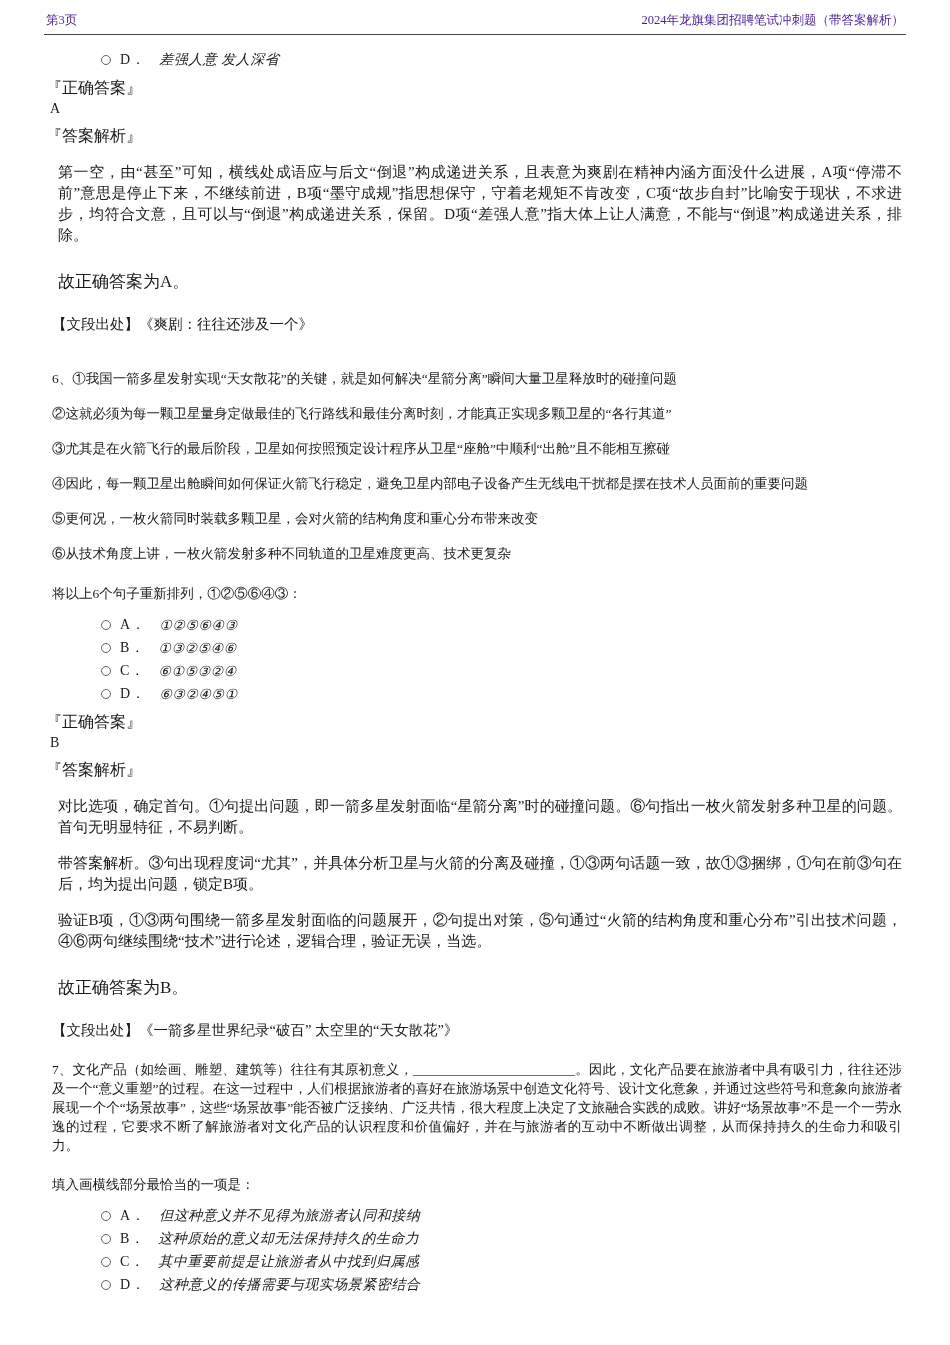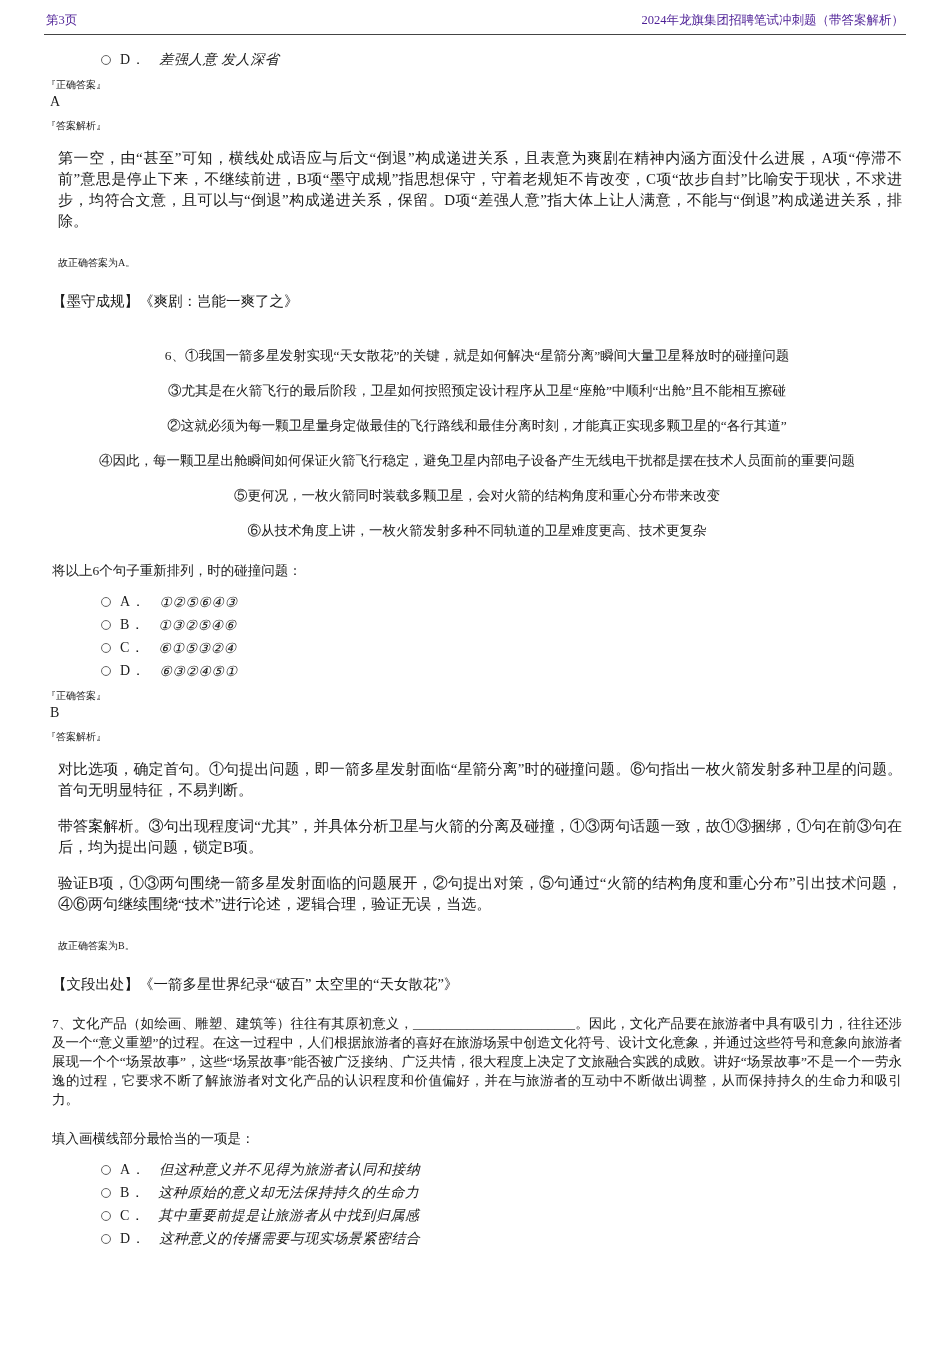--- a/index.html
+++ b/index.html
@@ -22,29 +22,29 @@
   .content { padding:14px 4px 90px 2px; }
   .opt-row { display:flex; align-items:center; padding-left:55px; margin:5px 0; font-size:14px; }
   .opt-row.q5 { margin-top:2px; }
   .radio {
     width:10px; height:10px; border:1px solid #666; border-radius:50%;
     background:radial-gradient(circle at 35% 35%, #ffffff 55%, #dcdcdc 100%);
     margin-right:9px; flex:0 0 auto;
   }
   .opt-letter { margin-right:13px; letter-spacing:1px; }
   .opt-text { letter-spacing:0.5px;font-style:italic; }
-  .ans-label { font-size:10px; margin:9px 0 2px 0; }
+  .ans-label { font-size:16px; margin:9px 0 2px 0; }
   .ans-letter { font-size:14px; margin:2px 0 2px 4px; }
   .para {
     font-size:15px; line-height:21px; text-align:justify;
     padding-left:12px; margin:15px 0;
   }
-  .conclusion { font-size:10px; padding-left:12px; margin:24px 0 0 0; }
+  .conclusion { font-size:17px; padding-left:12px; margin:24px 0 0 0; }
   .source { font-size:14.5px; padding-left:6px; margin:22px 0 10px 0; }
-  .sentence { font-size:13.5px; line-height:20px; padding-left:6px; margin:15px 0;text-align:center; }
+  .sentence { font-size:13.5px; line-height:20px; padding-left:6px; margin:15px 0; }
   .prompt { font-size:13.5px; padding-left:6px; margin:21px 0 13px 0; }
   .passage {
     font-size:13.5px; line-height:19px; text-align:justify;
     padding-left:6px; margin:20px 0 20px 0;
   }
   .spacer-lg { height:10px; }
 </style>
 </head>
 <body>
 
@@ -63,32 +63,32 @@
       <span class="opt-text">差强人意 发人深省</span>
     </div>
 
     <div class="ans-label">『正确答案』</div>
     <div class="ans-letter">A</div>
     <div class="ans-label">『答案解析』</div>
 
     <p class="para">第一空，由“甚至”可知，横线处成语应与后文“倒退”构成递进关系，且表意为爽剧在精神内涵方面没什么进展，A项“停滞不前”意思是停止下来，不继续前进，B项“墨守成规”指思想保守，守着老规矩不肯改变，C项“故步自封”比喻安于现状，不求进步，均符合文意，且可以与“倒退”构成递进关系，保留。D项“差强人意”指大体上让人满意，不能与“倒退”构成递进关系，排除。</p>
 
     <p class="conclusion">故正确答案为A。</p>
-    <p class="source">【墨守成规】《爽剧：岂能一爽了之》</p>
+    <p class="source">【文段出处】《爽剧：往往还涉及一个》</p>
 
     <div class="spacer-lg"></div>
 
     <p class="sentence">6、①我国一箭多星发射实现“天女散花”的关键，就是如何解决“星箭分离”瞬间大量卫星释放时的碰撞问题</p>
+    <p class="sentence">②这就必须为每一颗卫星量身定做最佳的飞行路线和最佳分离时刻，才能真正实现多颗卫星的“各行其道”</p>
     <p class="sentence">③尤其是在火箭飞行的最后阶段，卫星如何按照预定设计程序从卫星“座舱”中顺利“出舱”且不能相互擦碰</p>
-    <p class="sentence">②这就必须为每一颗卫星量身定做最佳的飞行路线和最佳分离时刻，才能真正实现多颗卫星的“各行其道”</p>
     <p class="sentence">④因此，每一颗卫星出舱瞬间如何保证火箭飞行稳定，避免卫星内部电子设备产生无线电干扰都是摆在技术人员面前的重要问题</p>
     <p class="sentence">⑤更何况，一枚火箭同时装载多颗卫星，会对火箭的结构角度和重心分布带来改变</p>
     <p class="sentence">⑥从技术角度上讲，一枚火箭发射多种不同轨道的卫星难度更高、技术更复杂</p>
 
-    <p class="prompt">将以上6个句子重新排列，时的碰撞问题：</p>
+    <p class="prompt">将以上6个句子重新排列，①②⑤⑥④③：</p>
 
     <div class="opt-row">
       <span class="radio"></span>
       <span class="opt-letter">A．</span>
       <span class="opt-text">①②⑤⑥④③</span>
     </div>
     <div class="opt-row">
       <span class="radio"></span>
       <span class="opt-letter">B．</span>
       <span class="opt-text">①③②⑤④⑥</span>

